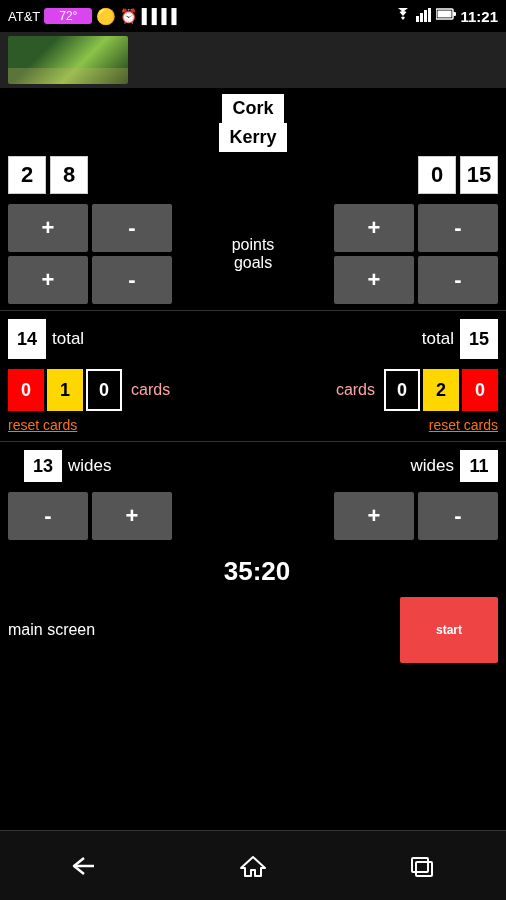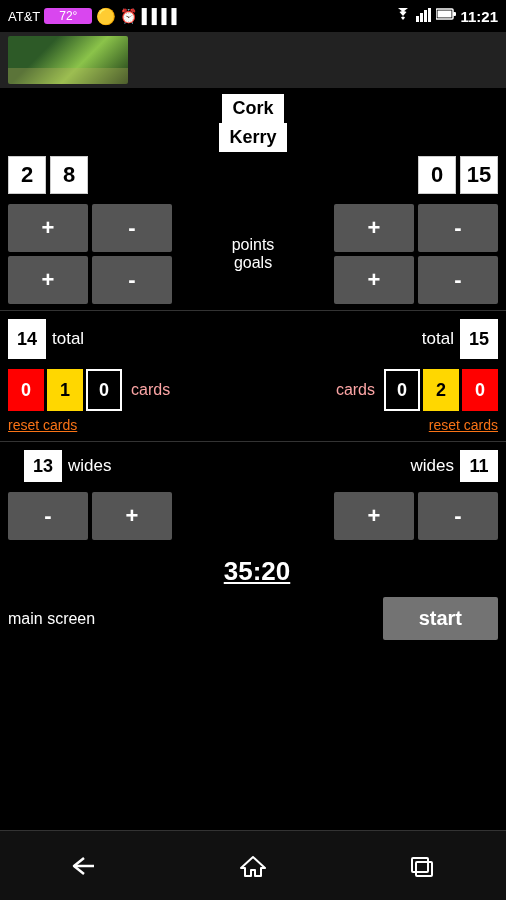--- a/index.html
+++ b/index.html
@@ -301,47 +301,46 @@
       justify-content: center;
       border-radius: 2px;
     }
 
     
     .timer-row {
       display: flex;
       justify-content: center;
       align-items: center;
       padding: 12px 8px 4px 16px;
-      text-decoration: underline;
     }
     .timer-display {
       font-size: 26px;
       font-weight: bold;
       color: #fff;
     }
 
     
     .bottom-controls {
       display: flex;
       justify-content: space-between;
       align-items: center;
       padding: 6px 8px 10px 8px;
     }
     .main-screen-label {
       font-size: 16px;
       color: #fff;
     }
     .start-btn {
-      background: #737373;
-      color: #fff;
-      font-size: 20px;
+      background: #ef4444;
+      color: #fff;
+      font-size: 12px;
       font-weight: bold;
       border: none;
       cursor: pointer;
-      padding: 10px 36px;
+      padding: 26px 36px;
       border-radius: 2px;
     }
 
     
     .nav-bar {
       height: 70px;
       background: #111;
       border-top: 1px solid #333;
       display: flex;
       align-items: center;

